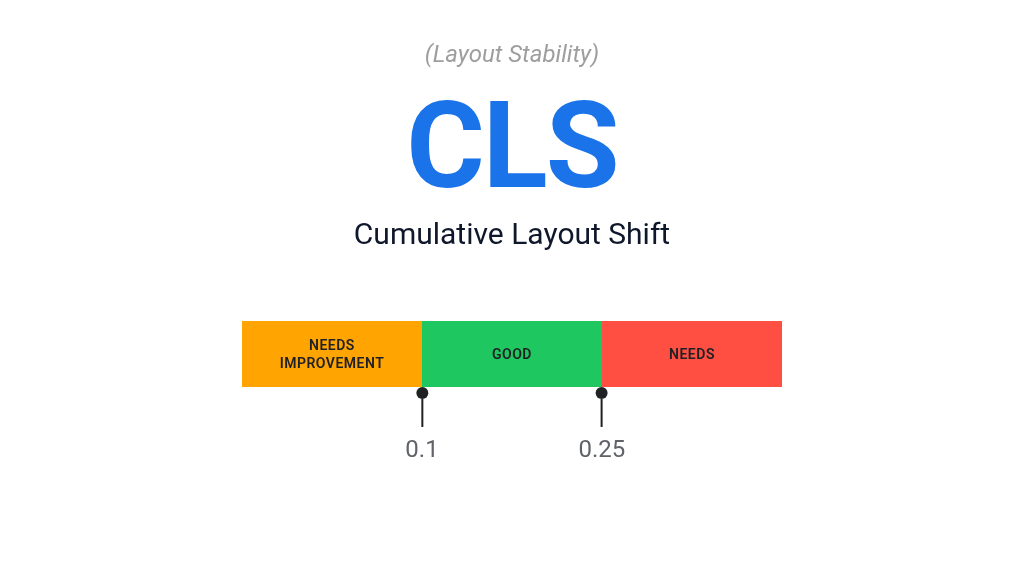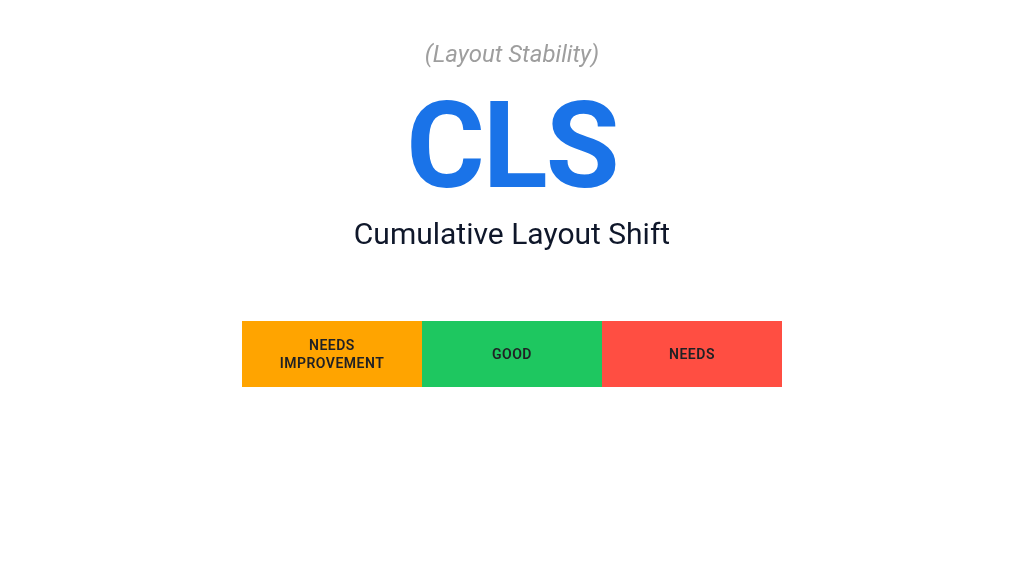--- a/index.html
+++ b/index.html
@@ -111,13 +111,25 @@
 <div class="abbreviation">CLS</div>
 <div class="full-name">Cumulative Layout Shift</div>
 
 <div class="bar-container">
   <div class="bar">
     <div class="segment needs">NEEDS
 IMPROVEMENT</div>
     <div class="segment good">GOOD</div>
     <div class="segment poor">NEEDS</div>
   </div>
+  <div class="ticks">
+    <div class="tick tick-1">
+      <div class="tick-dot"></div>
+      <div class="tick-line"></div>
+      <div class="tick-label">0.1</div>
+    </div>
+    <div class="tick tick-2">
+      <div class="tick-dot"></div>
+      <div class="tick-line"></div>
+      <div class="tick-label">0.25</div>
+    </div>
+  </div>
 </div>
 
 </body></html>

